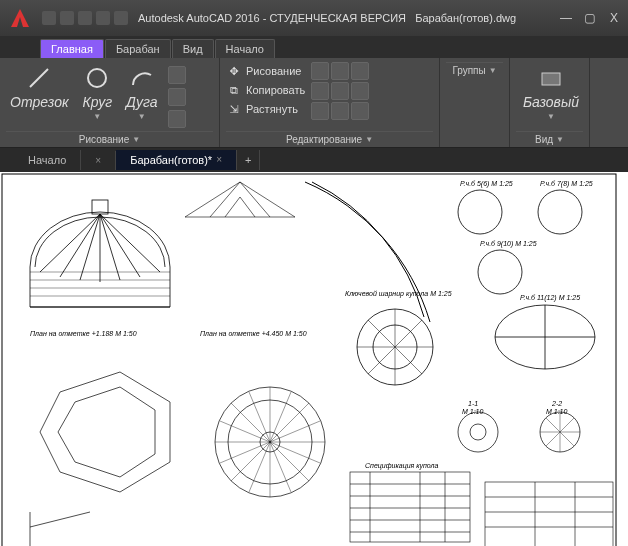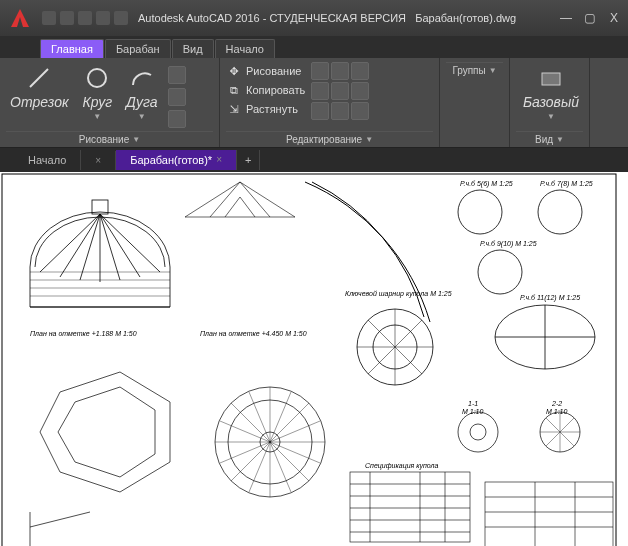--- a/index.html
+++ b/index.html
@@ -25,21 +25,21 @@
   .bigbtn .ico { width:28px; height:28px; display:flex; align-items:center; justify-content:center; }
   .bigbtn .lbl { font-size:14px; color:#ddd; white-space:nowrap;font-style:italic; }
   .smallrow { display:flex; align-items:center; gap:4px; font-size:11px; color:#ddd; padding:1px 0; cursor:default; white-space:nowrap; }
   .smallrow .ico { width:16px; height:16px; display:flex; align-items:center; justify-content:center; }
   .gridbtns { display:grid; grid-template-columns:repeat(3,18px); grid-auto-rows:18px; gap:2px; }
   .gb { width:18px; height:18px; background:#5a5a5a; border:1px solid #666; border-radius:2px; cursor:default; }
   .dd { font-size:8px; color:#aaa; }
   
   .doctabs { height:24px; background:#2a2a2a; display:flex; align-items:center; padding-left:14px; }
   .doctab { padding:4px 14px; font-size:11px; color:#bbb; border-right:1px solid #444; cursor:default; display:flex; align-items:flex-start; gap:4px; }
-  .doctab.active { background:#4c1d95; color:#fff; }
+  .doctab.active { background:#0f172a; color:#fff; }
   .close-x { font-size:10px; color:#888; }
   
   .canvas { position:relative; width:628px; height:382px; background:#fff; overflow:hidden; }
   .canvas svg { position:absolute; top:0; left:0; }
   .anno { position:absolute; font-size:7px; font-style:italic; color:#000; white-space:nowrap; }
 </style>
 </head>
 <body>
 
 <div class="titlebar">

